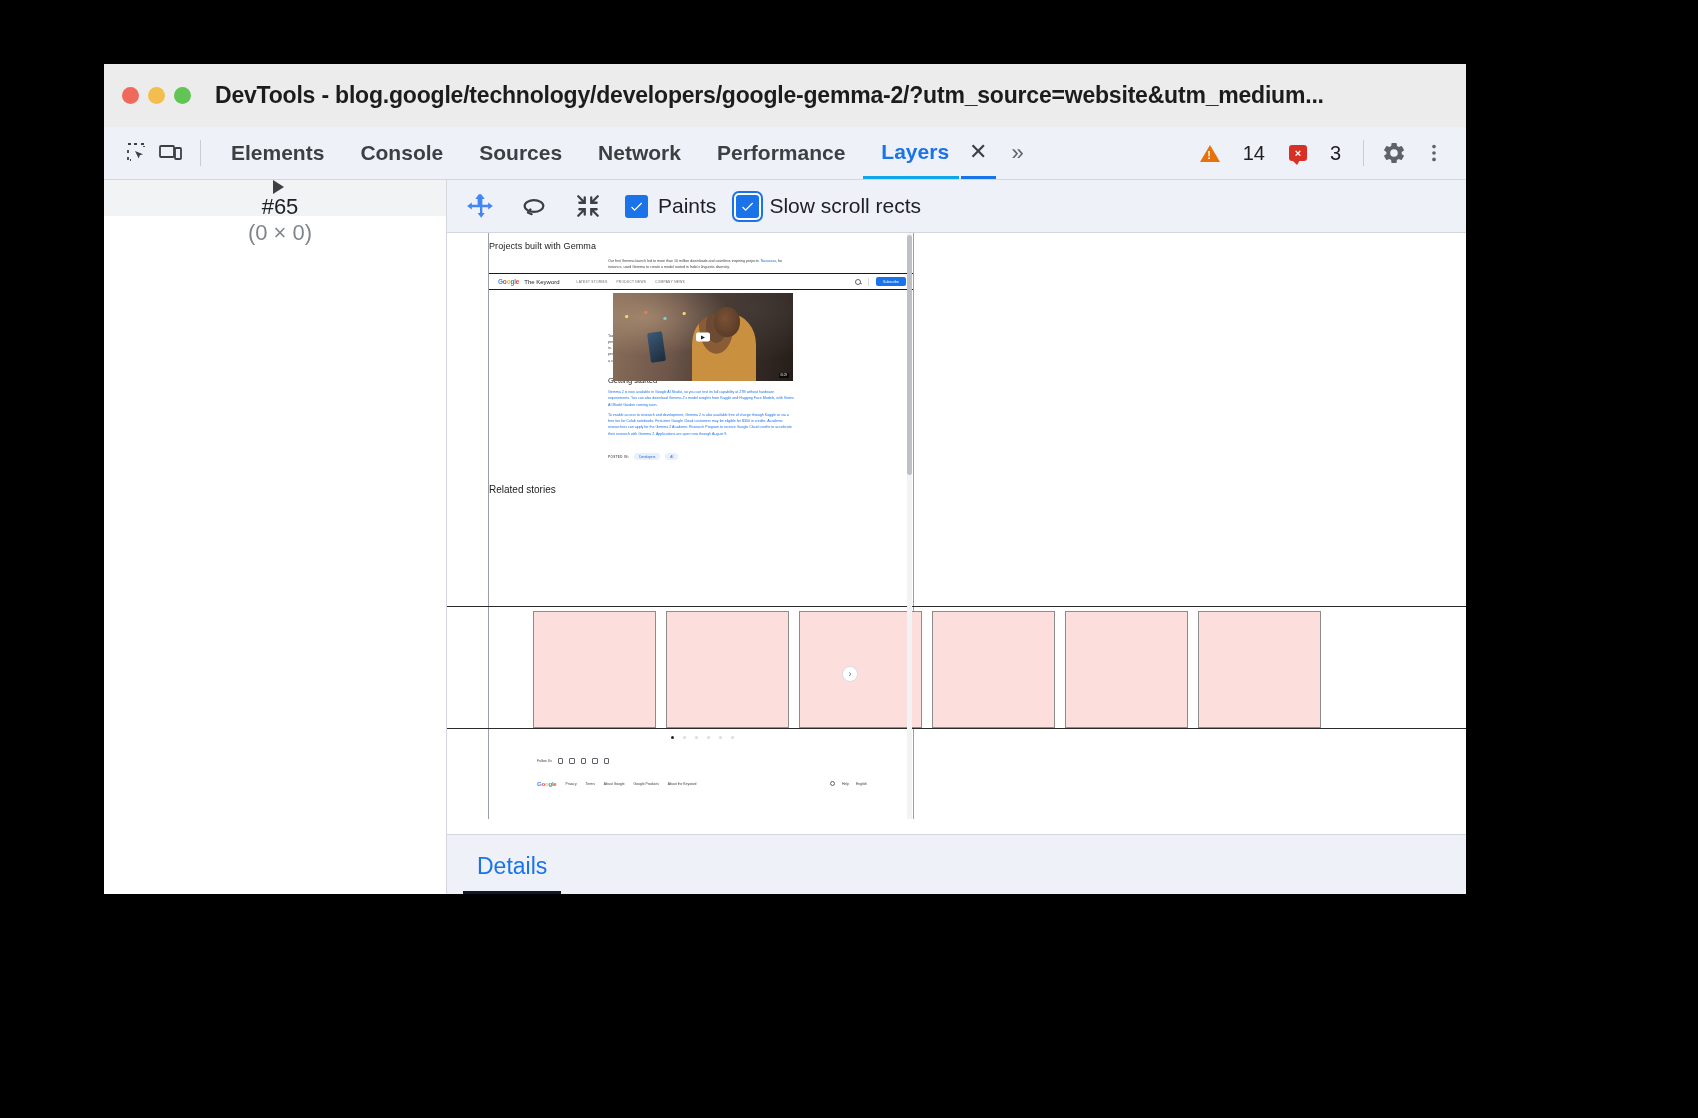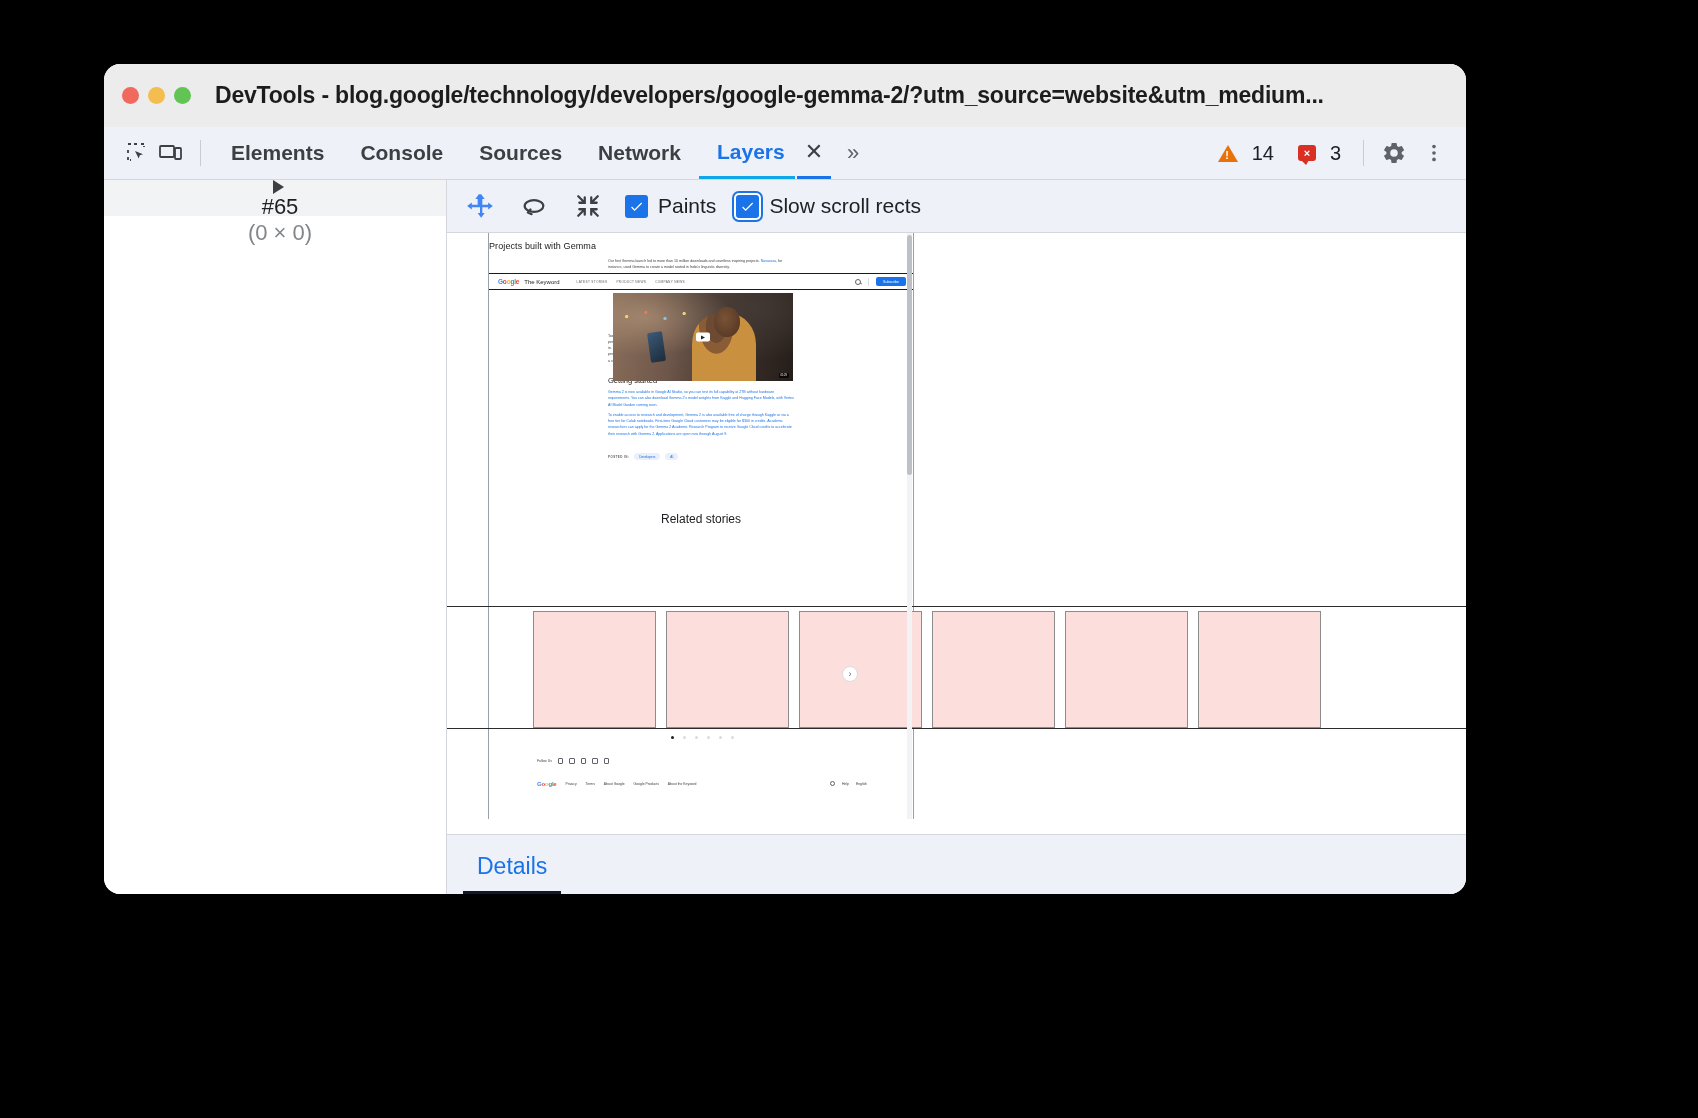--- a/index.html
+++ b/index.html
@@ -9,21 +9,21 @@
     font-family: "Liberation Sans", sans-serif;
     overflow: hidden;
   }
 
   
   .window {
     position: absolute;
     left: 104px; top: 64px;
     width: 1362px; height: 830px;
     background: #ffffff;
-    border-radius: 16px;
+    border-radius: 0;
     overflow: hidden;
     box-shadow: 0 10px 40px rgba(0,0,0,.45);
     display: flex; flex-direction: column;
   }
 
   
   .titlebar {
     height: 63px;
     background: #ececec;
     display: flex; align-items: center;
@@ -94,21 +94,21 @@
   .more-tabs {
     font-size: 22px; color: #5f6368;
     padding: 0 10px; cursor: pointer;
     letter-spacing: -2px;
   }
   .tb-right {
     margin-left: auto;
     display: flex; align-items: center; gap: 4px;
   }
   .counter {
-    display: flex; align-items: center; gap: 14px;
+    display: flex; align-items: center; gap: 23px;
     padding: 0 10px;
     font-size: 20px; color: #202124;
     cursor: pointer;
   }
   .warn-tri {
     width: 0; height: 0;
     border-left: 10px solid transparent;
     border-right: 10px solid transparent;
     border-bottom: 17px solid #e8710a;
     position: relative;
@@ -331,22 +331,22 @@
   .posted {
     width: 186px; margin: 16px auto 0;
     display: flex; align-items: center; gap: 5px;
   }
   .posted-lbl { font-size: 3px; color: #5f6368; letter-spacing: .4px; font-weight: bold; }
   .chip {
     background:#e8f0fe; color:#1967d2; font-size:3.2px;
     padding:1.6px 5px; border-radius:8px;
   }
   .related {
-    text-align:center; font-size:12px; color:#202124;
-    margin-top: 52px;
+    text-align:left; font-size:10px; color:#202124;
+    margin-top: 24px;
   }
 
   
   .scrollband {
     position: absolute;
     left: 0; top: 373px;
     width: 100%; height: 123px;
     border-top: 1.5px solid #2b2b2b;
     border-bottom: 1.5px solid #2b2b2b;
     z-index: 6;
@@ -454,20 +454,21 @@
         <rect x="17" y="7" width="6" height="11" rx="1" stroke="#3c4043" stroke-width="1.8" fill="none"></rect>
       </svg>
     </div>
     <div class="tb-sep"></div>
 
     <div class="tabs">
       <div class="tab">Elements</div>
       <div class="tab">Console</div>
       <div class="tab">Sources</div>
       <div class="tab">Network</div>
+      <div class="tab">Performance</div>
       <div class="tab active">Layers</div>
       <div class="tab-close">✕</div>
       <div class="more-tabs">»</div>
     </div>
 
     <div class="tb-right">
       <div class="counter">
         <span class="warn-tri"></span>
         <span>14</span>
       </div>

